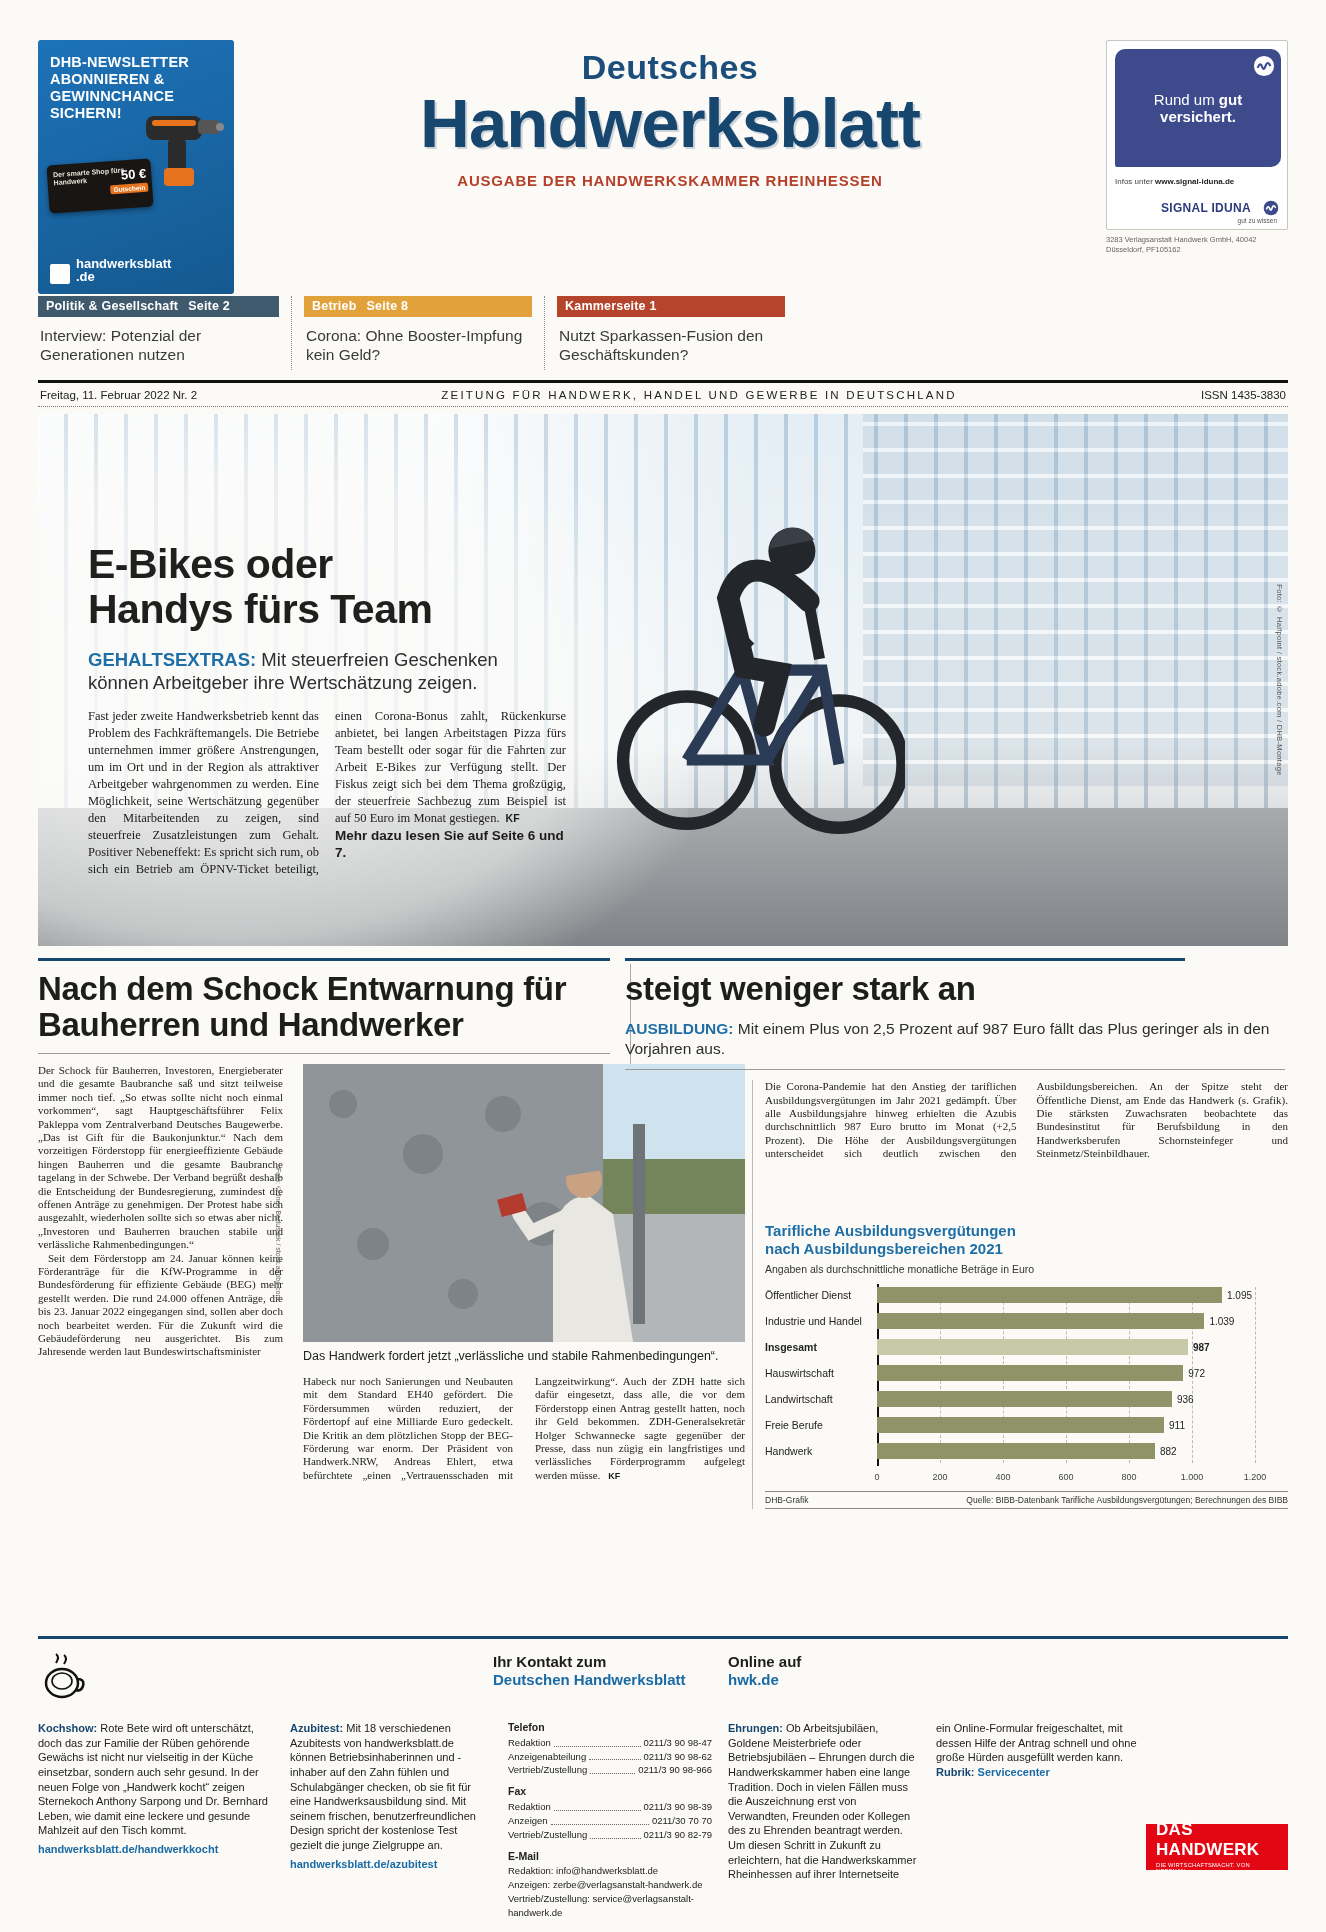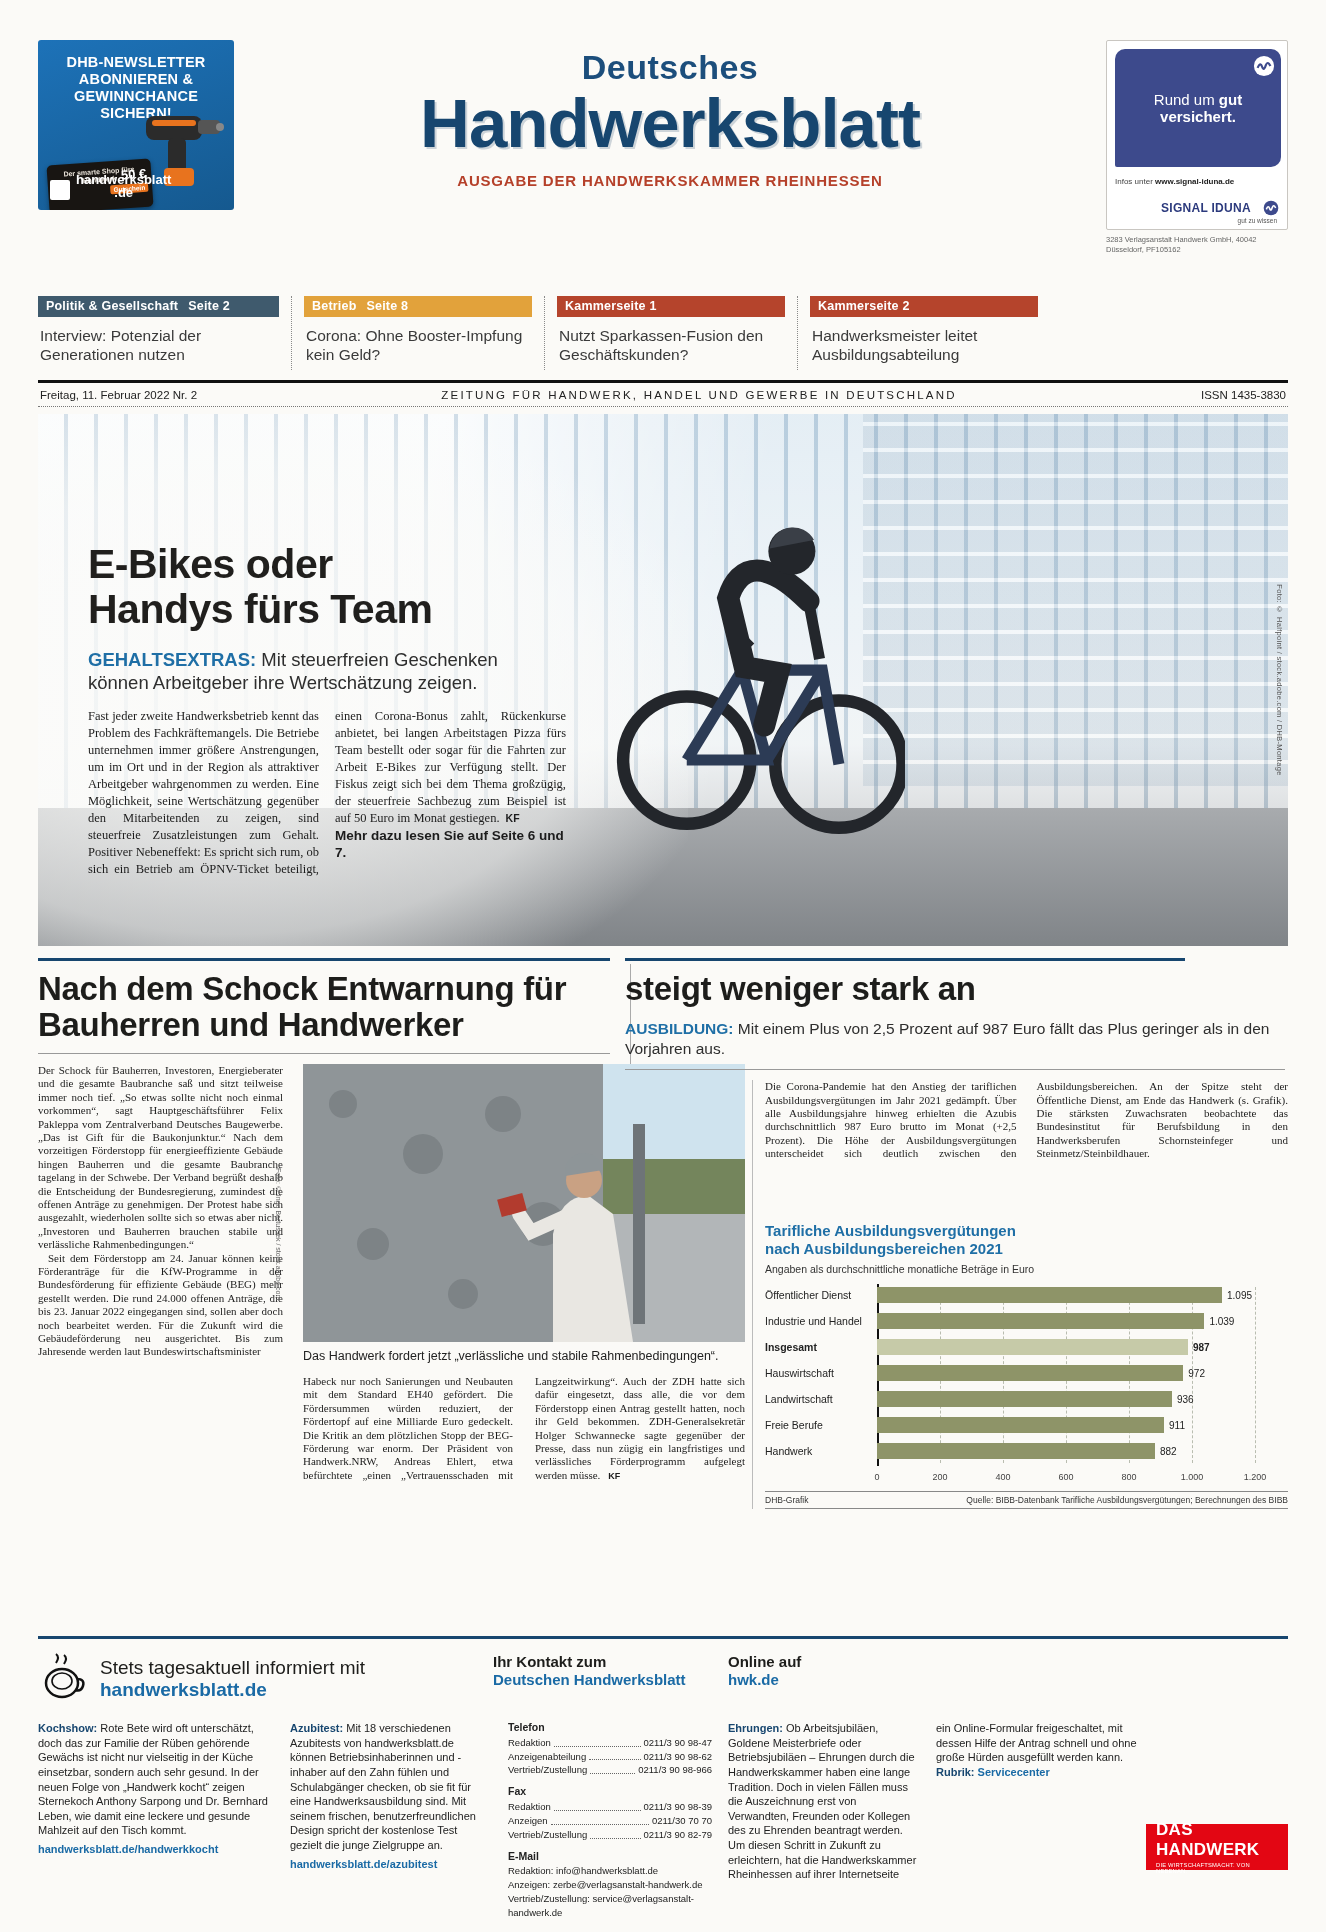--- a/index.html
+++ b/index.html
@@ -1,22 +1,22 @@
 <!DOCTYPE html>
 <html><head>
 <meta charset="utf-8">
 <style>
   html,body{margin:0;padding:0;background:#e8e6e2;}
   body{width:1326px;height:1932px;overflow:hidden;font-family:"Liberation Sans",sans-serif;color:#1d1d1b;}
   .page{width:1326px;height:1932px;background:#fbfaf7;box-sizing:border-box;padding:40px 38px 0 38px;position:relative;}
 
   
   .header{display:flex;justify-content:space-between;align-items:flex-start;height:218px;}
-  .ad-left{width:196px;height:170px;background:linear-gradient(160deg,#1d72b8,#15598f);border-radius:3px;color:#fff;
-           padding:14px 12px;box-sizing:border-box;position:relative;overflow:hidden;text-align:center;}
+  .ad-left{width:196px;height:254px;background:linear-gradient(160deg,#1d72b8,#15598f);border-radius:3px;color:#fff;
+           padding:14px 12px;box-sizing:border-box;position:relative;overflow:hidden;}
   .ad-left h3{margin:0;font-size:14.5px;line-height:1.18;font-weight:bold;letter-spacing:.2px;}
   .drill{position:absolute;right:10px;top:58px;width:86px;height:96px;}
   .vcard{position:absolute;left:10px;top:122px;width:104px;height:48px;background:#181512;border-radius:5px;
          transform:rotate(-4deg);padding:6px;box-sizing:border-box;box-shadow:0 2px 5px rgba(0,0,0,.4);}
   .vcard .ct{font-size:7px;line-height:1.2;color:#e8e2d8;font-weight:bold;}
   .vcard .amt{position:absolute;right:5px;top:7px;font-size:13px;font-weight:bold;color:#fff;}
   .vcard .gut{position:absolute;right:4px;top:24px;font-size:6.5px;background:#e8731e;color:#fff;padding:1px 3px;border-radius:2px;font-weight:bold;}
   .adlogo{position:absolute;left:12px;bottom:10px;display:flex;align-items:flex-end;gap:6px;}
   .adlogo .sq{width:20px;height:20px;background:#fff;border-radius:2px;}
   .adlogo .t{font-weight:bold;font-size:13px;line-height:1.05;}
@@ -228,26 +228,20 @@
         <span>Betrieb</span><span class="pg">Seite 8</span>
       </div>
       <div class="nav-teaser">Corona: Ohne Booster-Impfung kein Geld?</div>
     </div>
     <div class="nav-col">
       <div class="nav-bar" style="background:#b5442c">
         <span>Kammerseite 1</span>
       </div>
       <div class="nav-teaser">Nutzt Sparkassen-Fusion den Geschäftskunden?</div>
     </div>
-    <div class="nav-col">
-      <div class="nav-bar" style="background:#b5442c">
-        <span>Kammerseite 2</span>
-      </div>
-      <div class="nav-teaser">Handwerksmeister leitet Ausbildungsabteilung</div>
-    </div>
   </div>
 
   <div class="dateline">
     <span class="dl-left">Freitag, 11. Februar 2022  Nr. 2</span>
     <span class="dl-center">ZEITUNG FÜR HANDWERK, HANDEL UND GEWERBE IN DEUTSCHLAND</span>
     <span class="dl-right">ISSN 1435-3830</span>
   </div>
 
   <div class="hero">
     <div class="bldg"></div>
@@ -433,24 +427,20 @@
   <div class="foot-rule"></div>
   <div class="footer">
     <div class="foot-heads">
       <div class="fh-left">
         <svg width="52" height="52" viewBox="0 0 52 52">
           <ellipse cx="24" cy="30" rx="16" ry="14" fill="none" stroke="#111" stroke-width="2.5"></ellipse>
           <ellipse cx="24" cy="28" rx="10" ry="8" fill="none" stroke="#111" stroke-width="1.6"></ellipse>
           <path d="M39 26 q8 0 6 7 q-2 6 -8 4" fill="none" stroke="#111" stroke-width="2.5"></path>
           <path d="M18 10 q4 -6 0 -9 M26 11 q4 -6 0 -9" fill="none" stroke="#111" stroke-width="2"></path>
         </svg>
-        <div>
-          <span class="t1">Stets tagesaktuell informiert mit</span>
-          <div class="t2">handwerksblatt.de</div>
-        </div>
       </div>
       <div class="fh-mid">
         <div class="t1">Ihr Kontakt zum</div>
         <div class="t2">Deutschen Handwerksblatt</div>
       </div>
       <div class="fh-right">
         <div class="t1">Online auf</div>
         <div class="t2">hwk.de</div>
       </div>
     </div>

